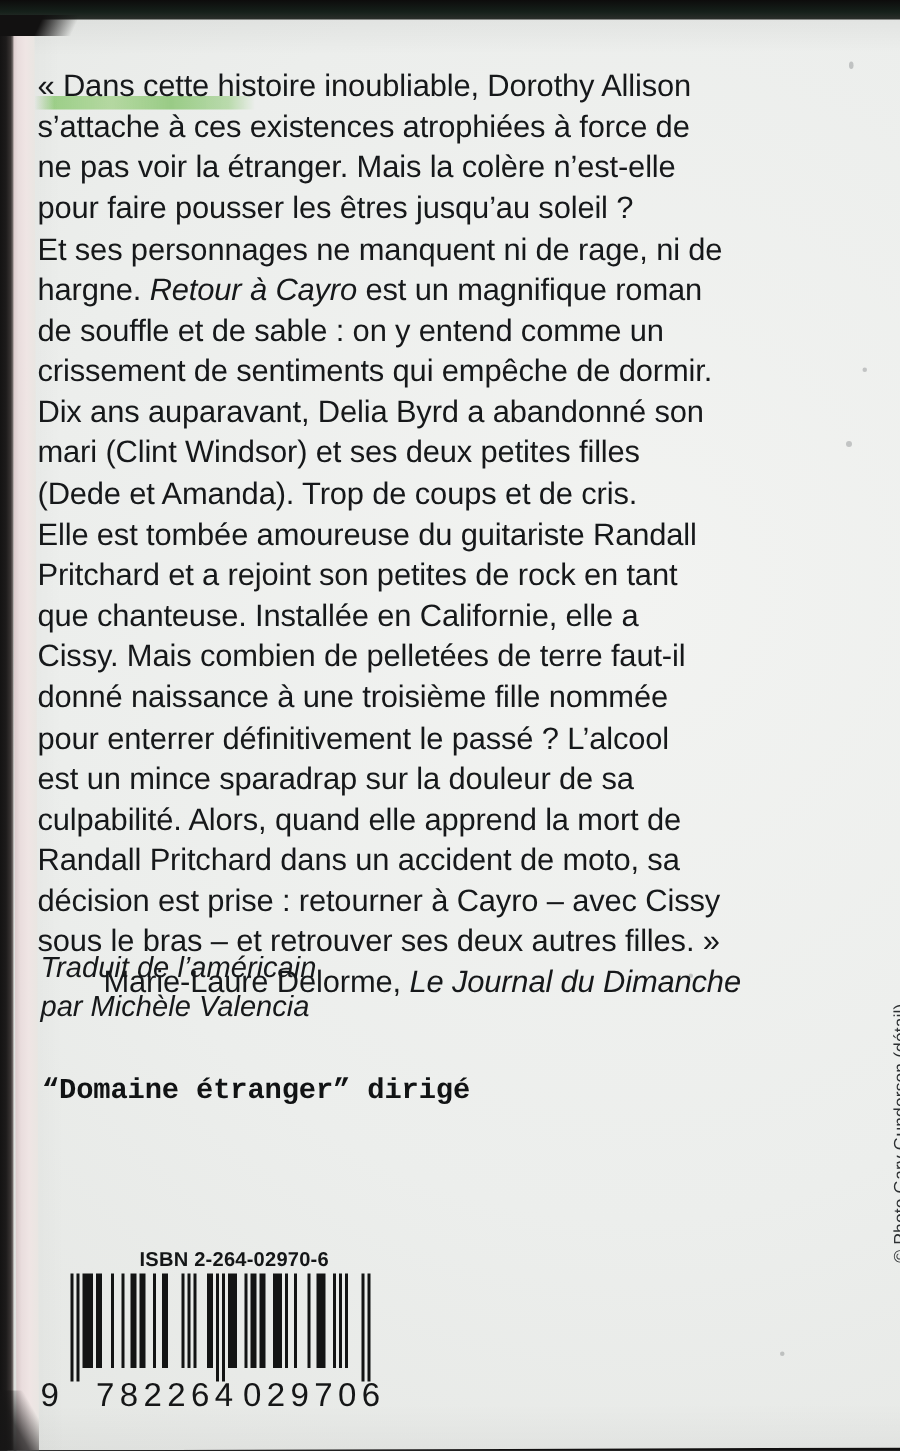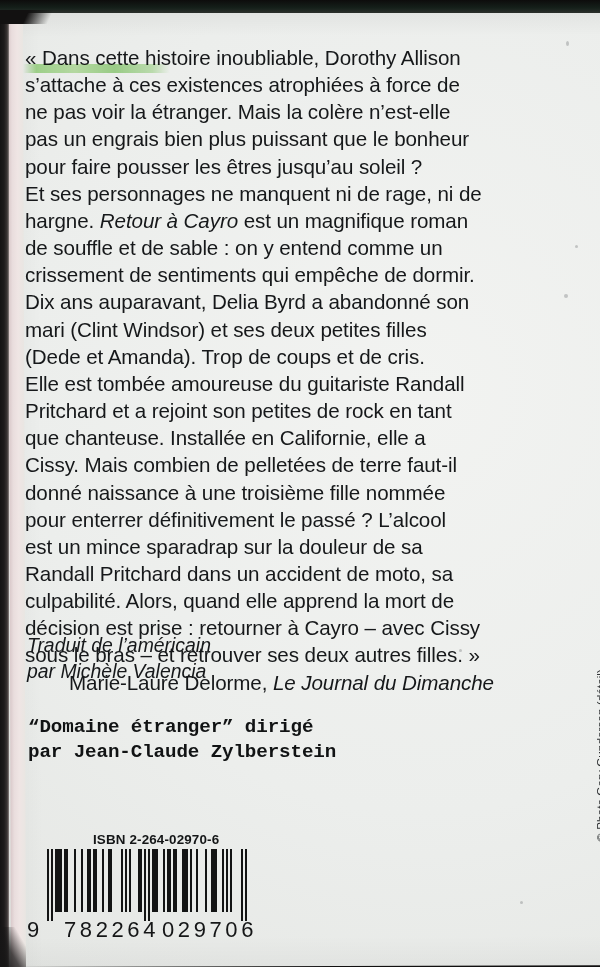--- a/index.html
+++ b/index.html
@@ -262,53 +262,51 @@
   <div id="top-edge"></div>
   <div id="top-edge-taper"></div>
   <div id="bottom-left-edge"></div>
 
   <div id="content">
 
     <div class="quote-block">
       <span class="ln">« Dans cette histoire inoubliable, Dorothy Allison</span>
       <span class="ln">s’attache à ces existences atrophiées à force de</span>
       <span class="ln">ne pas voir la étranger. Mais la colère n’est-elle</span>
-      <span class="ln">pas un engrais bien plus puissant que le bonheur</span>
       <span class="ln">pour faire pousser les êtres jusqu’au soleil ?</span>
       <span class="ln">Et ses personnages ne manquent ni de rage, ni de</span>
       <span class="ln"><span>hargne. </span><span class="ital">Retour à Cayro</span><span> est un magnifique roman</span></span>
       <span class="ln">de souffle et de sable : on y entend comme un</span>
       <span class="ln">crissement de sentiments qui empêche de dormir.</span>
       <span class="ln">Dix ans auparavant, Delia Byrd a abandonné son</span>
       <span class="ln">mari (Clint Windsor) et ses deux petites filles</span>
       <span class="ln">(Dede et Amanda). Trop de coups et de cris.</span>
       <span class="ln">Elle est tombée amoureuse du guitariste Randall</span>
       <span class="ln">Pritchard et a rejoint son petites de rock en tant</span>
       <span class="ln">que chanteuse. Installée en Californie, elle a</span>
       <span class="ln">Cissy. Mais combien de pelletées de terre faut-il</span>
       <span class="ln">donné naissance à une troisième fille nommée</span>
       <span class="ln">pour enterrer définitivement le passé ? L’alcool</span>
       <span class="ln">est un mince sparadrap sur la douleur de sa</span>
+      <span class="ln">culpabilité. Alors, quand elle apprend la mort de</span>
       <span class="ln">Randall Pritchard dans un accident de moto, sa</span>
-      <span class="ln">culpabilité. Alors, quand elle apprend la mort de</span>
       <span class="ln">décision est prise : retourner à Cayro – avec Cissy</span>
       <span class="ln">sous le bras – et retrouver ses deux autres filles. »</span>
       <span class="attrib-line"><span>Marie-Laure Delorme, </span><span class="ital">Le Journal du Dimanche</span></span>
     </div>
 
     <div id="marker-smudge"></div>
 
     <div class="translator">
       <span class="ln">Traduit de l’américain</span>
       <span class="ln">par Michèle Valencia</span>
     </div>
 
     <div class="collection">
       <span class="ln">“Domaine étranger” dirigé</span>
-      <span class="ln">par Jean-Claude Zylberstein</span>
     </div>
 
     <div id="photo-credit">© Photo Gary Gunderson (détail)</div>
 
     <div id="isbn-text">ISBN 2-264-02970-6</div>
 
     <div id="barcode-area">
       <div id="barcode-bars">
           <div class="bar guard" style="left: 0px; width: 1.95526px;"></div>
           <div class="bar guard" style="left: 4.21053px; width: 1.95526px;"></div>

